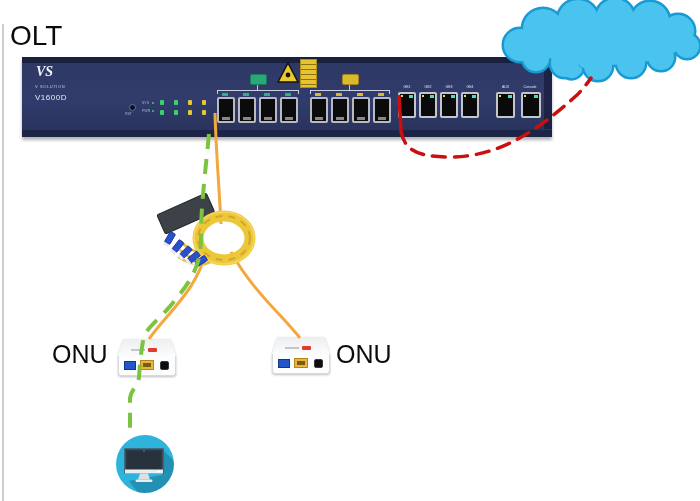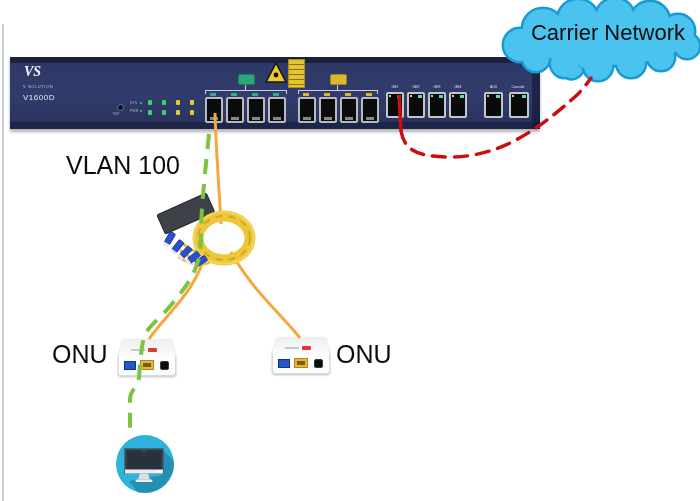--- a/index.html
+++ b/index.html
@@ -2,21 +2,21 @@
 <html><head>
 <meta charset="utf-8">
 <style>
   html,body{margin:0;padding:0;background:#fff;}
   #canvas{position:relative;width:700px;height:501px;background:#ffffff;overflow:hidden;
           font-family:"Liberation Sans",sans-serif;}
   .abs{position:absolute;}
   .lbl{position:absolute;color:#0b0b0b;white-space:nowrap;font-family:"Liberation Sans",sans-serif;}
 
   
-  .olt{position:absolute;left:10px;top:57px;width:530px;height:72px;
+  .olt{position:absolute;left:22px;top:57px;width:530px;height:80px;
        background:linear-gradient(180deg,#2d3865 0%,#313c6c 55%,#273159 100%);
        box-shadow:0 3px 3px rgba(0,0,0,.30);}
   .olt-top{position:absolute;left:0;top:0;width:530px;height:6px;background:#19213f;}
   .olt-bottom{position:absolute;left:0;bottom:0;width:530px;height:7px;background:#1c2547;}
   .olt-right{position:absolute;right:0;top:0;width:8px;height:72px;background:rgba(14,19,44,.55);}
   .olt-logo{position:absolute;left:14px;top:7px;font:italic bold 14px "Liberation Serif",serif;color:#f2f4fa;}
   .olt-brand{position:absolute;left:13px;top:27px;font-size:4px;letter-spacing:.6px;color:#c3cae4;}
   .olt-model{position:absolute;left:13px;top:36px;font-size:8px;color:#e6eaf6;letter-spacing:.5px;}
   .rst-btn{position:absolute;left:107px;top:47px;width:5px;height:5px;border-radius:50%;
            background:#0b1020;border:1px solid #6a739c;}
@@ -65,24 +65,23 @@
   .z60{z-index:60;}
   .z10{z-index:10;}
 </style>
 </head>
 <body>
 
 <div id="canvas">
 
   <div class="abs" style="left:2px;top:24px;width:2px;height:477px;background:#cdd0d2;"></div>
 
-  <div class="lbl z60" style="left:66px;top:151px;font-size:25px;">VLAN 100</div>
+  <div class="lbl z60" style="left:10px;top:20px;font-size:28px;">OLT</div>
   <div class="lbl z60" style="left:52px;top:340px;font-size:25px;">ONU</div>
   <div class="lbl z60" style="left:336px;top:340px;font-size:25px;">ONU</div>
-  <div class="lbl z60" style="left:518px;top:20px;width:180px;text-align:center;font-size:22px;">Carrier Network</div>
 
   <div class="olt z10">
     <div class="olt-top"></div>
     <div class="olt-bottom"></div>
     <div class="olt-right"></div>
 
     <div class="olt-logo">VS</div>
     <div class="olt-brand">V SOLUTION</div>
     <div class="olt-model">V1600D</div>
 

